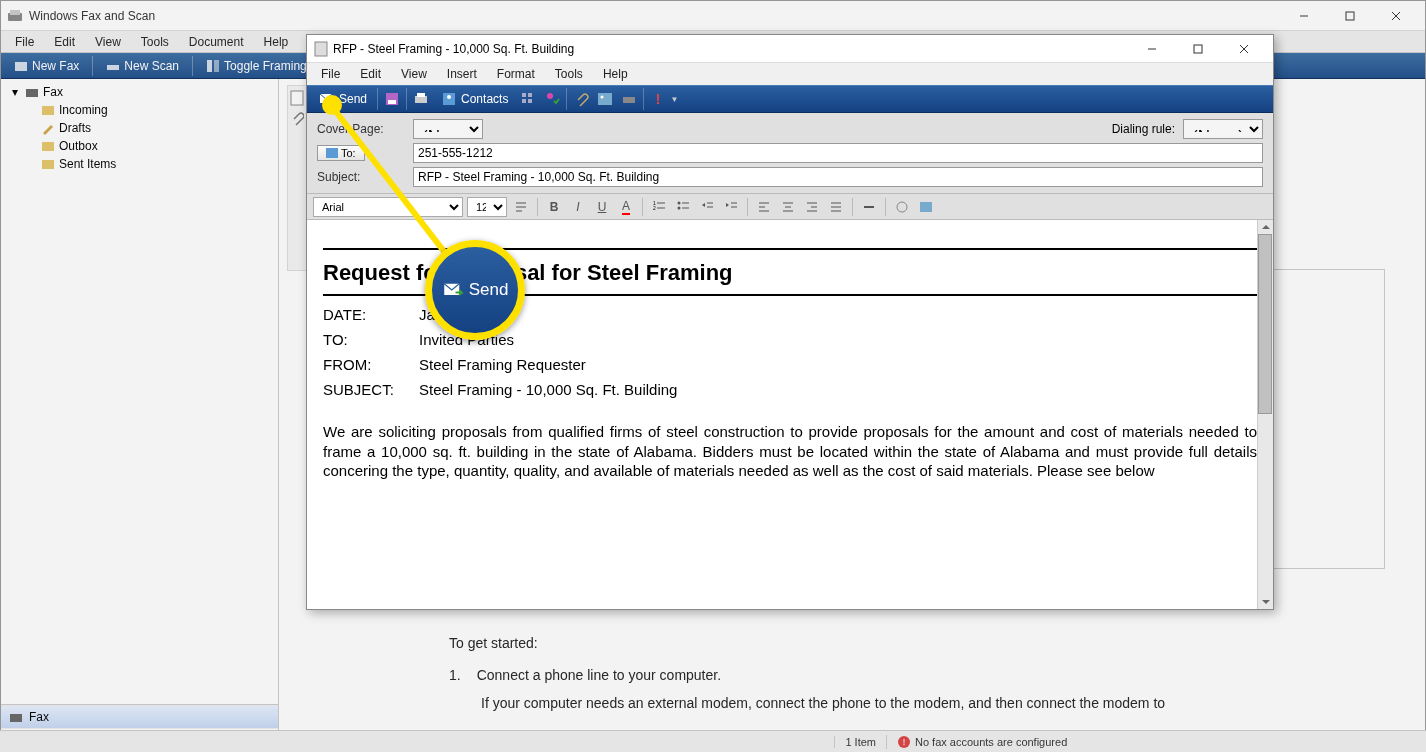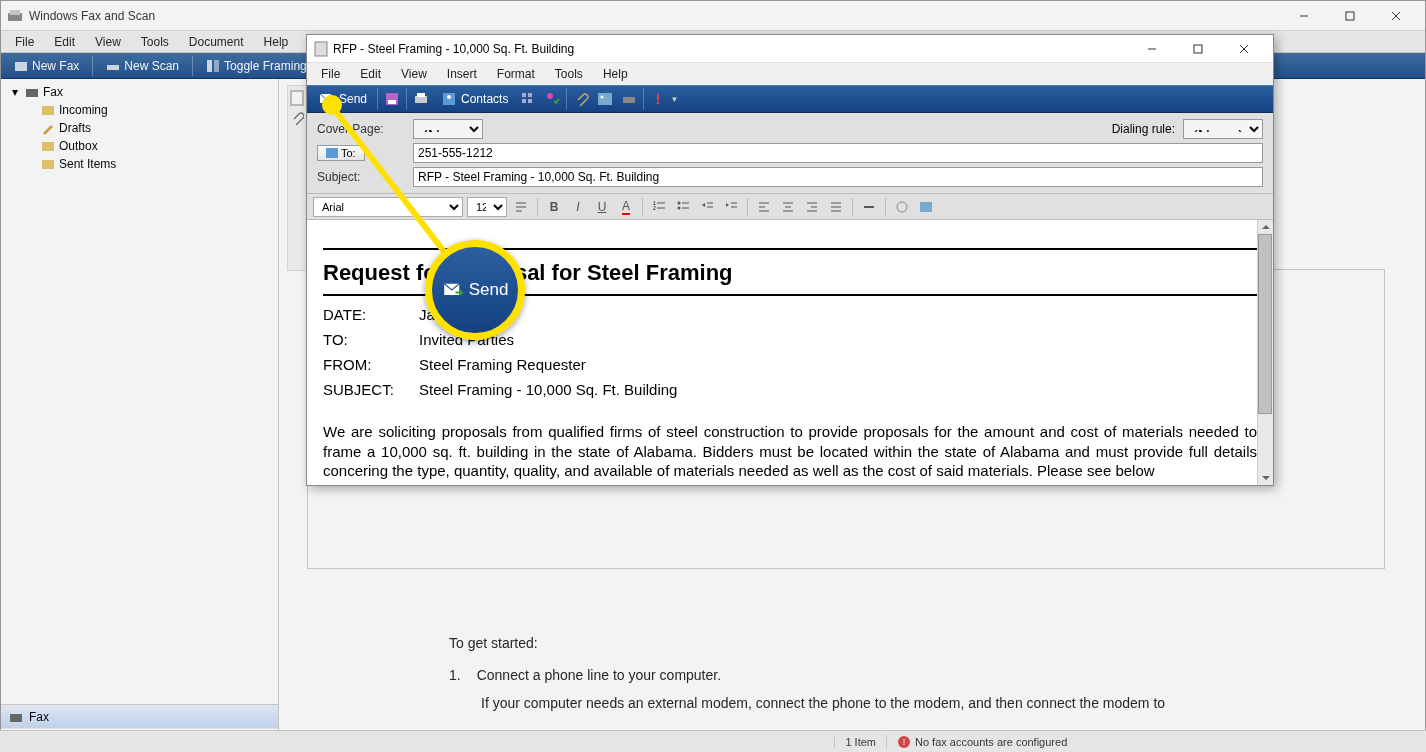--- a/index.html
+++ b/index.html
@@ -34,21 +34,21 @@
 .sb-btn.active { background: linear-gradient(#e8f0ff, #c8daf5); }
 
 .content-area { flex: 1; background: #fff; position: relative; }
 .content-lower { position: absolute; left: 0; right: 0; bottom: 22px; padding: 10px 170px; font-size: 14px; color: #222; }
 .content-lower p { margin: 8px 0; }
 
 .status-bar { height: 22px; background: #f0f0f0; border-top: 1px solid #ccc; display: flex; align-items: center; font-size: 11px; color: #333; position: absolute; bottom: 0; left:0; right:0; }
 .status-cell { padding: 0 10px; border-left: 1px solid #ccc; display:flex; align-items:center; gap:4px;}
 
 
-.compose-window { position: absolute; left: 306px; top: 34px; width: 968px; height: 452px; background: #f0f0f0; border: 1px solid #888; box-shadow: 3px 3px 10px rgba(0,0,0,0.3); display: flex; flex-direction: column; }
+.compose-window { position: absolute; left: 306px; top: 34px; width: 968px; height: 576px; background: #f0f0f0; border: 1px solid #888; box-shadow: 3px 3px 10px rgba(0,0,0,0.3); display: flex; flex-direction: column; }
 .compose-title { height: 28px; background: #fff; display: flex; align-items: center; padding: 0 6px; border-bottom: 1px solid #ddd; }
 .compose-title .title-text { flex: 1; font-size: 12px; }
 .compose-menu { height: 22px; display: flex; align-items: center; padding: 0 6px; gap: 4px; background: #f0f0f0; }
 .compose-toolbar { height: 28px; background: linear-gradient(#2b5fa0, #144182); display: flex; align-items: center; padding: 0 4px; border-top: 1px solid #4a7ab5; border-bottom: 1px solid #0a2d5a; }
 .ctb-btn { display: flex; align-items: center; gap: 4px; padding: 3px 8px; color: #fff; font-size: 12px; }
 .ctb-ico { width: 16px; height: 16px; }
 .ctb-sep { width: 1px; height: 22px; background: rgba(255,255,255,0.25); margin: 0 2px; }
 
 .header-fields { background: #e0e0e0; padding: 6px 10px; display: flex; flex-direction: column; gap: 4px; border-bottom: 1px solid #bbb; }
 .hf-row { display: flex; align-items: center; gap: 8px; }

